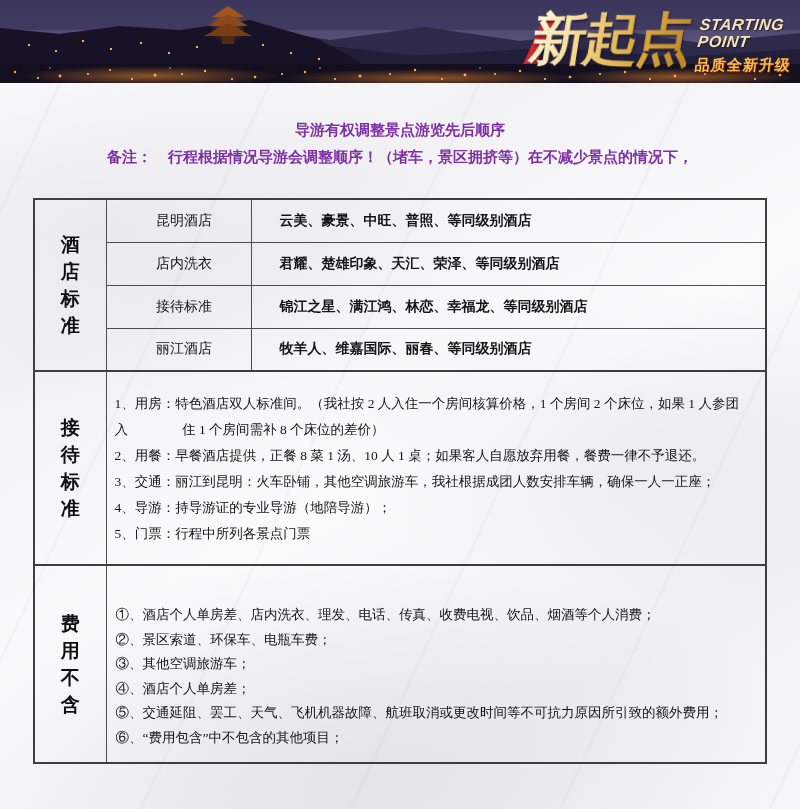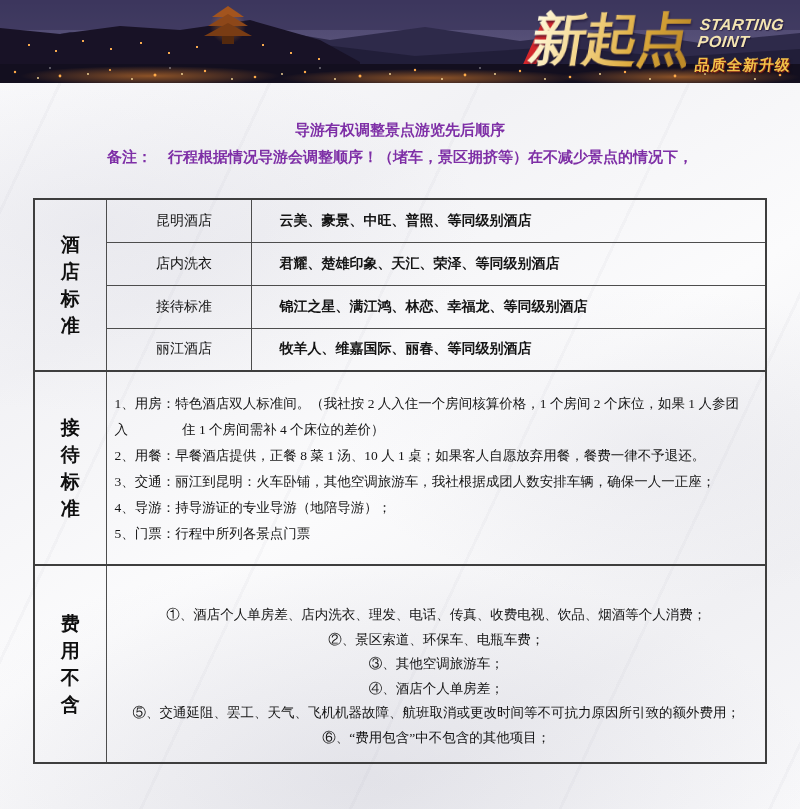--- a/index.html
+++ b/index.html
@@ -63,21 +63,21 @@
   }
   tr.hotel-row td { height:43px; }
   td.city  { text-align:center; font-weight:400; font-size:14px;padding-left:11px; }
   td.hlist { padding-left:28px; font-weight:700; font-size:14px; }
   td.content {
     vertical-align:top; font-family:"Liberation Serif", serif; font-size:13.5px; color:#1c1c1c;margin-top:40px;
   }
   td.content.recept { height:194px; padding:21px 8px 0 8px; }
   td.content.fees   { height:198px; padding:37px 8px 0 9px; }
   .r-line { line-height:22px; margin-bottom:4px; white-space:pre-wrap; }
-  .f-line { line-height:24.5px; white-space:pre-wrap;text-align:center; }
+  .f-line { line-height:24.5px; white-space:pre-wrap; }
 </style>
 </head>
 <body>
 
 <div class="page">
 
   <div class="banner">
     <svg width="800" height="83" viewBox="0 0 800 83" xmlns="http://www.w3.org/2000/svg">
       <defs>
         <linearGradient id="sky" x1="0" y1="0" x2="0" y2="1">
@@ -212,21 +212,21 @@
         <td class="city">丽江酒店</td>
         <td class="hlist">牧羊人、维嘉国际、丽春、等同级别酒店</td>
       </tr>
 
       <tr class="sec">
         <td class="vtitle">
           <div class="vtext">接待标准</div>
         </td>
         <td class="content recept" colspan="2">
           <div class="r-line">1、用房：特色酒店双人标准间。（我社按 2 人入住一个房间核算价格，1 个房间 2 个床位，如果 1 人参团</div>
-          <div class="r-line">入　　　　住 1 个房间需补 4 个床位的差价）</div>
+          <div class="r-line">入　　　　住 1 个房间需补 8 个床位的差价）</div>
           <div class="r-line">2、用餐：早餐酒店提供，正餐 8 菜 1 汤、10 人 1 桌；如果客人自愿放弃用餐，餐费一律不予退还。</div>
           <div class="r-line">3、交通：丽江到昆明：火车卧铺，其他空调旅游车，我社根据成团人数安排车辆，确保一人一正座；</div>
           <div class="r-line">4、导游：持导游证的专业导游（地陪导游）；</div>
           <div class="r-line">5、门票：行程中所列各景点门票</div>
         </td>
       </tr>
 
       <tr class="sec">
         <td class="vtitle">
           <div class="vtext">费用不含</div>

